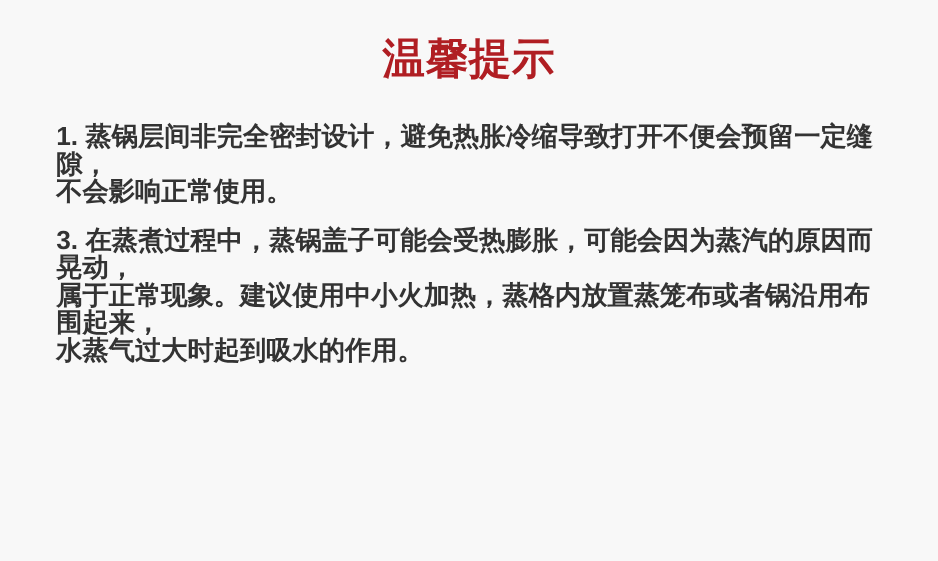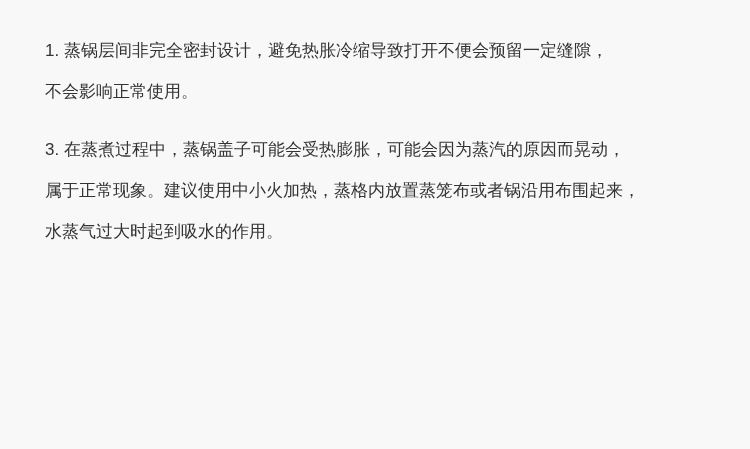--- a/index.html
+++ b/index.html
@@ -27,34 +27,35 @@
     font-weight: bold;
     color: var(--title-color);
     letter-spacing: 0.5px;
   }
   .content {
     margin-top: 30px;
     padding-left: 45px;
     padding-right: 38px;
   }
   .notice {
-    font-size: 17px;
-    line-height: 41px;
+    font-size: 21px;
+    line-height: 22px;
     color: var(--text-color);
     white-space: pre-line; 
-    font-weight: 400;
+    font-weight: 700;
   }
   .notice:nth-of-type(2) { margin-top: 17px; }
   .notice:nth-of-type(3) { margin-top: 26px; }
   .notice:nth-of-type(4) { margin-top: 22px; }
 </style>
 </head>
 <body>
 
 <div class="page">
+  <h1 class="title">温馨提示</h1>
 
   <div class="content">
     <p class="notice">1. 蒸锅层间非完全密封设计，避免热胀冷缩导致打开不便会预留一定缝隙，
 不会影响正常使用。</p>
     <p class="notice">3. 在蒸煮过程中，蒸锅盖子可能会受热膨胀，可能会因为蒸汽的原因而晃动，
 属于正常现象。建议使用中小火加热，蒸格内放置蒸笼布或者锅沿用布围起来，
 水蒸气过大时起到吸水的作用。</p>
 
   </div>
 </div>

